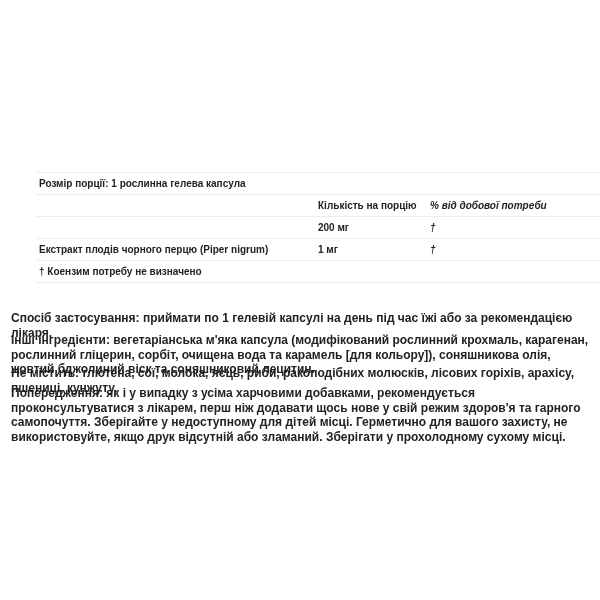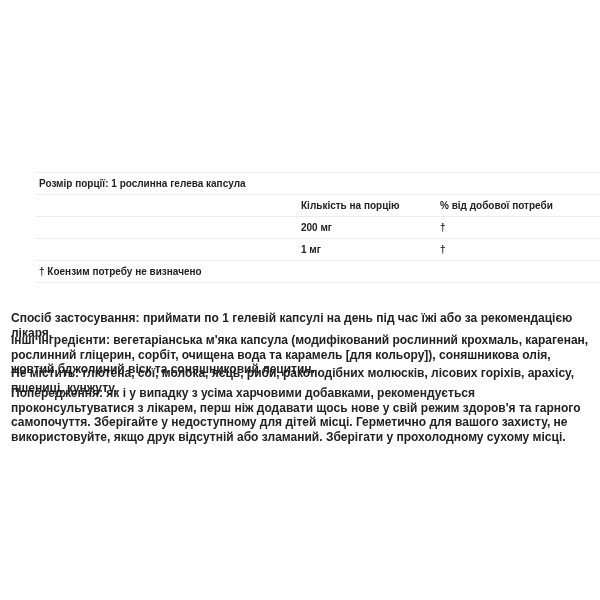--- a/index.html
+++ b/index.html
@@ -26,22 +26,22 @@
     margin-left: 28px;
   }
   .row {
     height: 21px;
     border-bottom: 1px solid #ececec;
     position: relative;
     line-height: 21px;
     white-space: nowrap;
   }
   .row .c1 { position: absolute; left: 3px; }
-  .row .c2 { position: absolute; left: 265px; }
-  .row .c3 { position: absolute; left: 404px; }
+  .row .c2 { position: absolute; left: 282px; }
+  .row .c3 { position: absolute; left: 394px; font-style: italic; }
   .text-block {
     position: absolute;
     left: 11px;
     width: 582px;
     line-height: 14.5px;
     font-size: 12px;
   }
   #p-usage { top: 311px; }
   #p-other { top: 333px; }
   #p-free { top: 366px; }
@@ -56,20 +56,21 @@
   </div>
   <div class="row">
     <span class="c2">Кількість на порцію</span>
     <span class="c3">% від добової потреби</span>
   </div>
   <div class="row">
     <span class="c2">200 мг</span>
     <span class="c3">†</span>
   </div>
   <div class="row">
+    <span class="c1">Екстракт плодів чорного перцю (Piper nigrum)</span>
     <span class="c2">1 мг</span>
     <span class="c3">†</span>
   </div>
   <div class="row">
     <span class="c1">† Коензим потребу не визначено</span>
   </div>
 </div>
 
 <div class="text-block" id="p-usage">Спосіб застосування: приймати по 1 гелевій капсулі на день під час їжі або за рекомендацією лікаря.</div>
 <div class="text-block" id="p-other">Інші інгредієнти: вегетаріанська м'яка капсула (модифікований рослинний крохмаль, карагенан, рослинний гліцерин, сорбіт, очищена вода та карамель [для кольору]), соняшникова олія, жовтий бджолиний віск та соняшниковий лецитин.</div>

